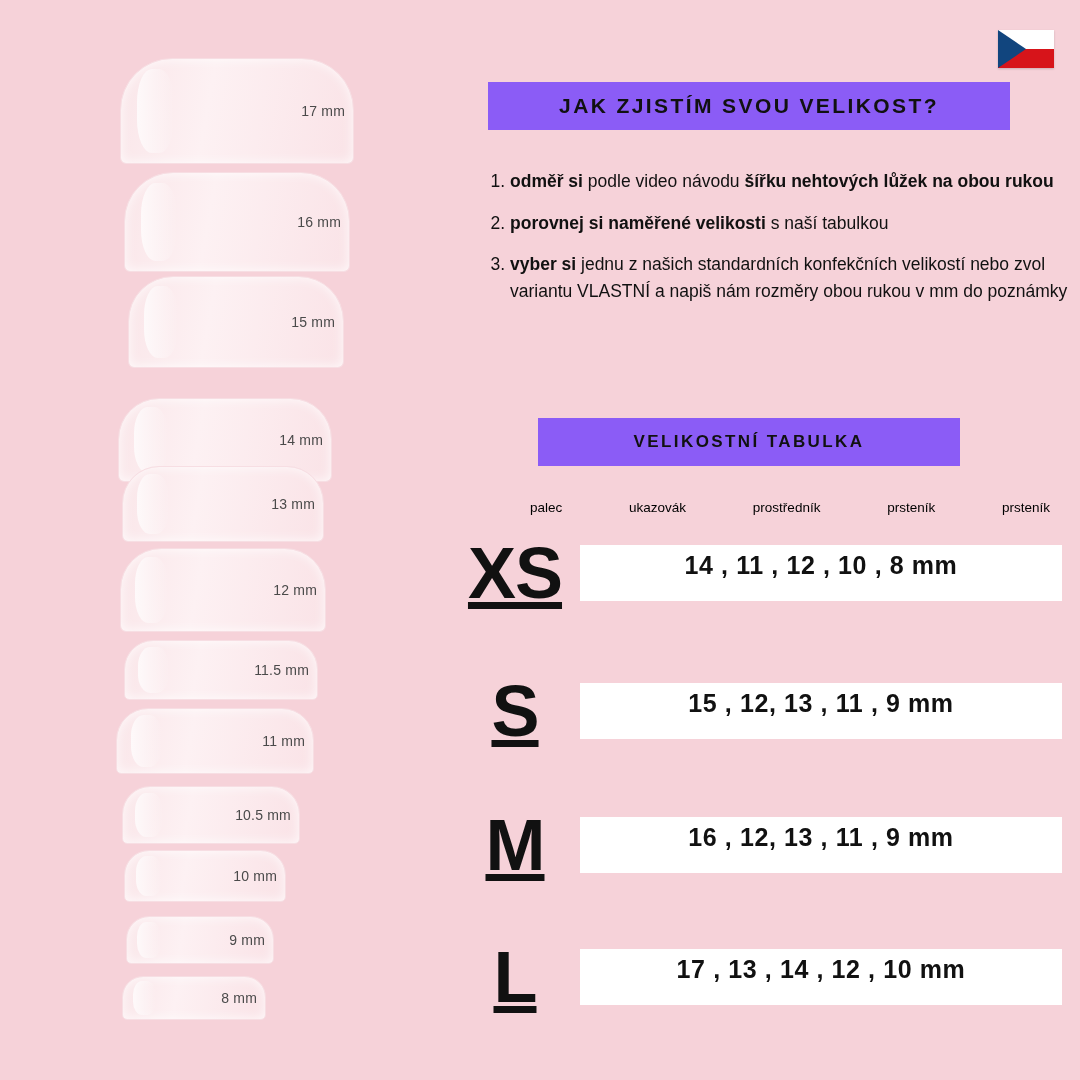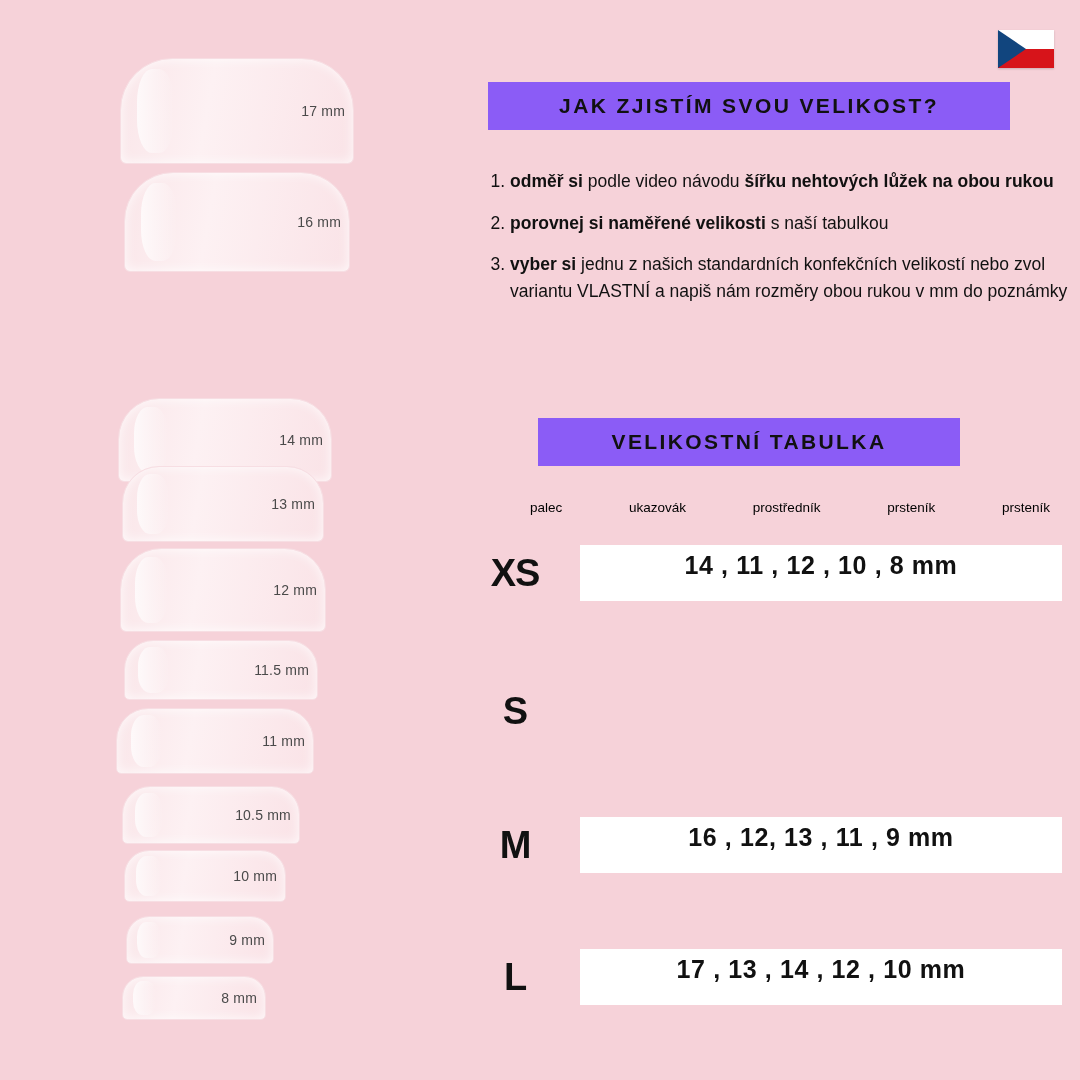--- a/index.html
+++ b/index.html
@@ -86,21 +86,21 @@
     line-height: 48px;
     font-size: 21px;
   }
   .banner.table-title {
     position: absolute;
     left: 88px;
     top: 418px;
     width: 422px;
     height: 48px;
     line-height: 48px;
-    font-size: 21px;
+    font-size: 17px;
   }
 
   ol.steps {
     position: absolute;
     left: 20px;
     top: 168px;
     width: 595px;
     margin: 0;
     padding-left: 40px;
     font-size: 17.5px;
@@ -129,24 +129,25 @@
     position: absolute;
     left: 0;
     width: 630px;
     height: 66px;
     display: flex;
     align-items: center;
   }
   .size-letter {
     width: 130px;
     text-align: center;
-    font-size: 38px;
+    font-size: 72px;
     font-weight: 800;
     line-height: 1;
     letter-spacing: -1px;
+    text-decoration: underline;
   }
   .size-values {
     flex: 1;
     background: #ffffff;
     height: 56px;
     line-height: 40px;
     text-align: center;
     font-size: 25px;
     font-weight: bold;
     letter-spacing: .6px;
@@ -166,20 +167,24 @@
 
 <div class="nails">
     <div class="nail" style="left: 120px; top: 58px; width: 232px; height: 104px; border-radius: 52px 52px 6px 6px;">
       <div class="gloss"></div>
       <div class="label">17 mm</div>
     </div>
     <div class="nail" style="left: 124px; top: 172px; width: 224px; height: 98px; border-radius: 49px 49px 6px 6px;">
       <div class="gloss"></div>
       <div class="label">16 mm</div>
     </div>
+    <div class="nail" style="left: 128px; top: 276px; width: 214px; height: 90px; border-radius: 45px 45px 6px 6px;">
+      <div class="gloss"></div>
+      <div class="label">15 mm</div>
+    </div>
     <div class="nail" style="left: 118px; top: 398px; width: 212px; height: 82px; border-radius: 41px 41px 6px 6px;">
       <div class="gloss"></div>
       <div class="label">14 mm</div>
     </div>
     <div class="nail" style="left: 122px; top: 466px; width: 200px; height: 74px; border-radius: 37px 37px 6px 6px;">
       <div class="gloss"></div>
       <div class="label">13 mm</div>
     </div>
     <div class="nail" style="left: 120px; top: 548px; width: 204px; height: 82px; border-radius: 41px 41px 6px 6px;">
       <div class="gloss"></div>
@@ -231,20 +236,21 @@
       <span>prsteník</span>
     </div>
 
   <div>
       <div class="size-row" style="top: 540px;">
         <div class="size-letter">XS</div>
         <div class="size-values">14 , 11 , 12 , 10 , 8 mm</div>
       </div>
       <div class="size-row" style="top: 678px;">
         <div class="size-letter">S</div>
+        <div class="size-values">15 , 12, 13 , 11 , 9 mm</div>
       </div>
       <div class="size-row" style="top: 812px;">
         <div class="size-letter">M</div>
         <div class="size-values">16 , 12, 13 , 11 , 9 mm</div>
       </div>
       <div class="size-row" style="top: 944px;">
         <div class="size-letter">L</div>
         <div class="size-values">17 , 13 , 14 , 12 , 10 mm</div>
       </div>
     </div>

